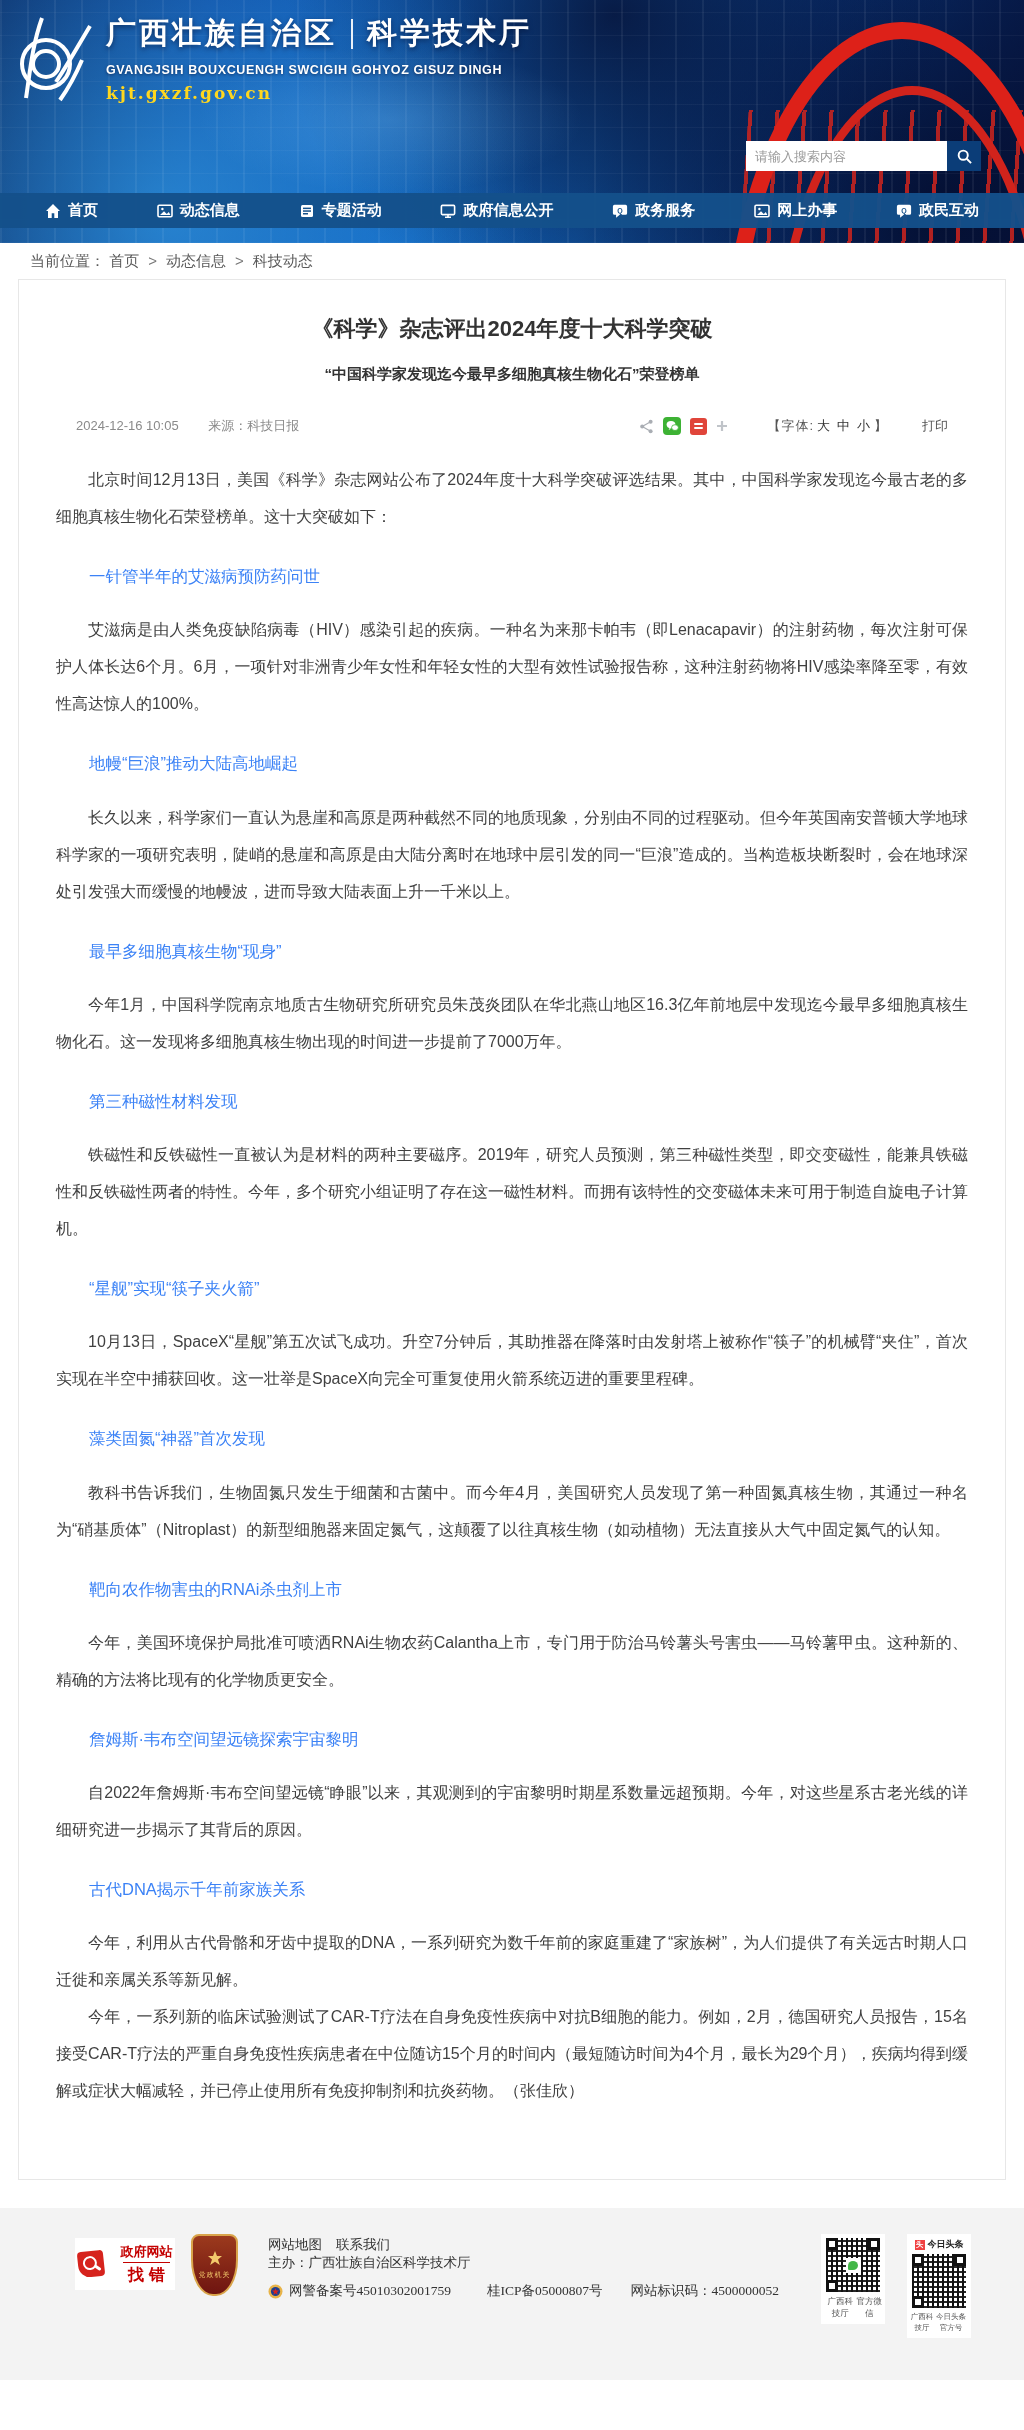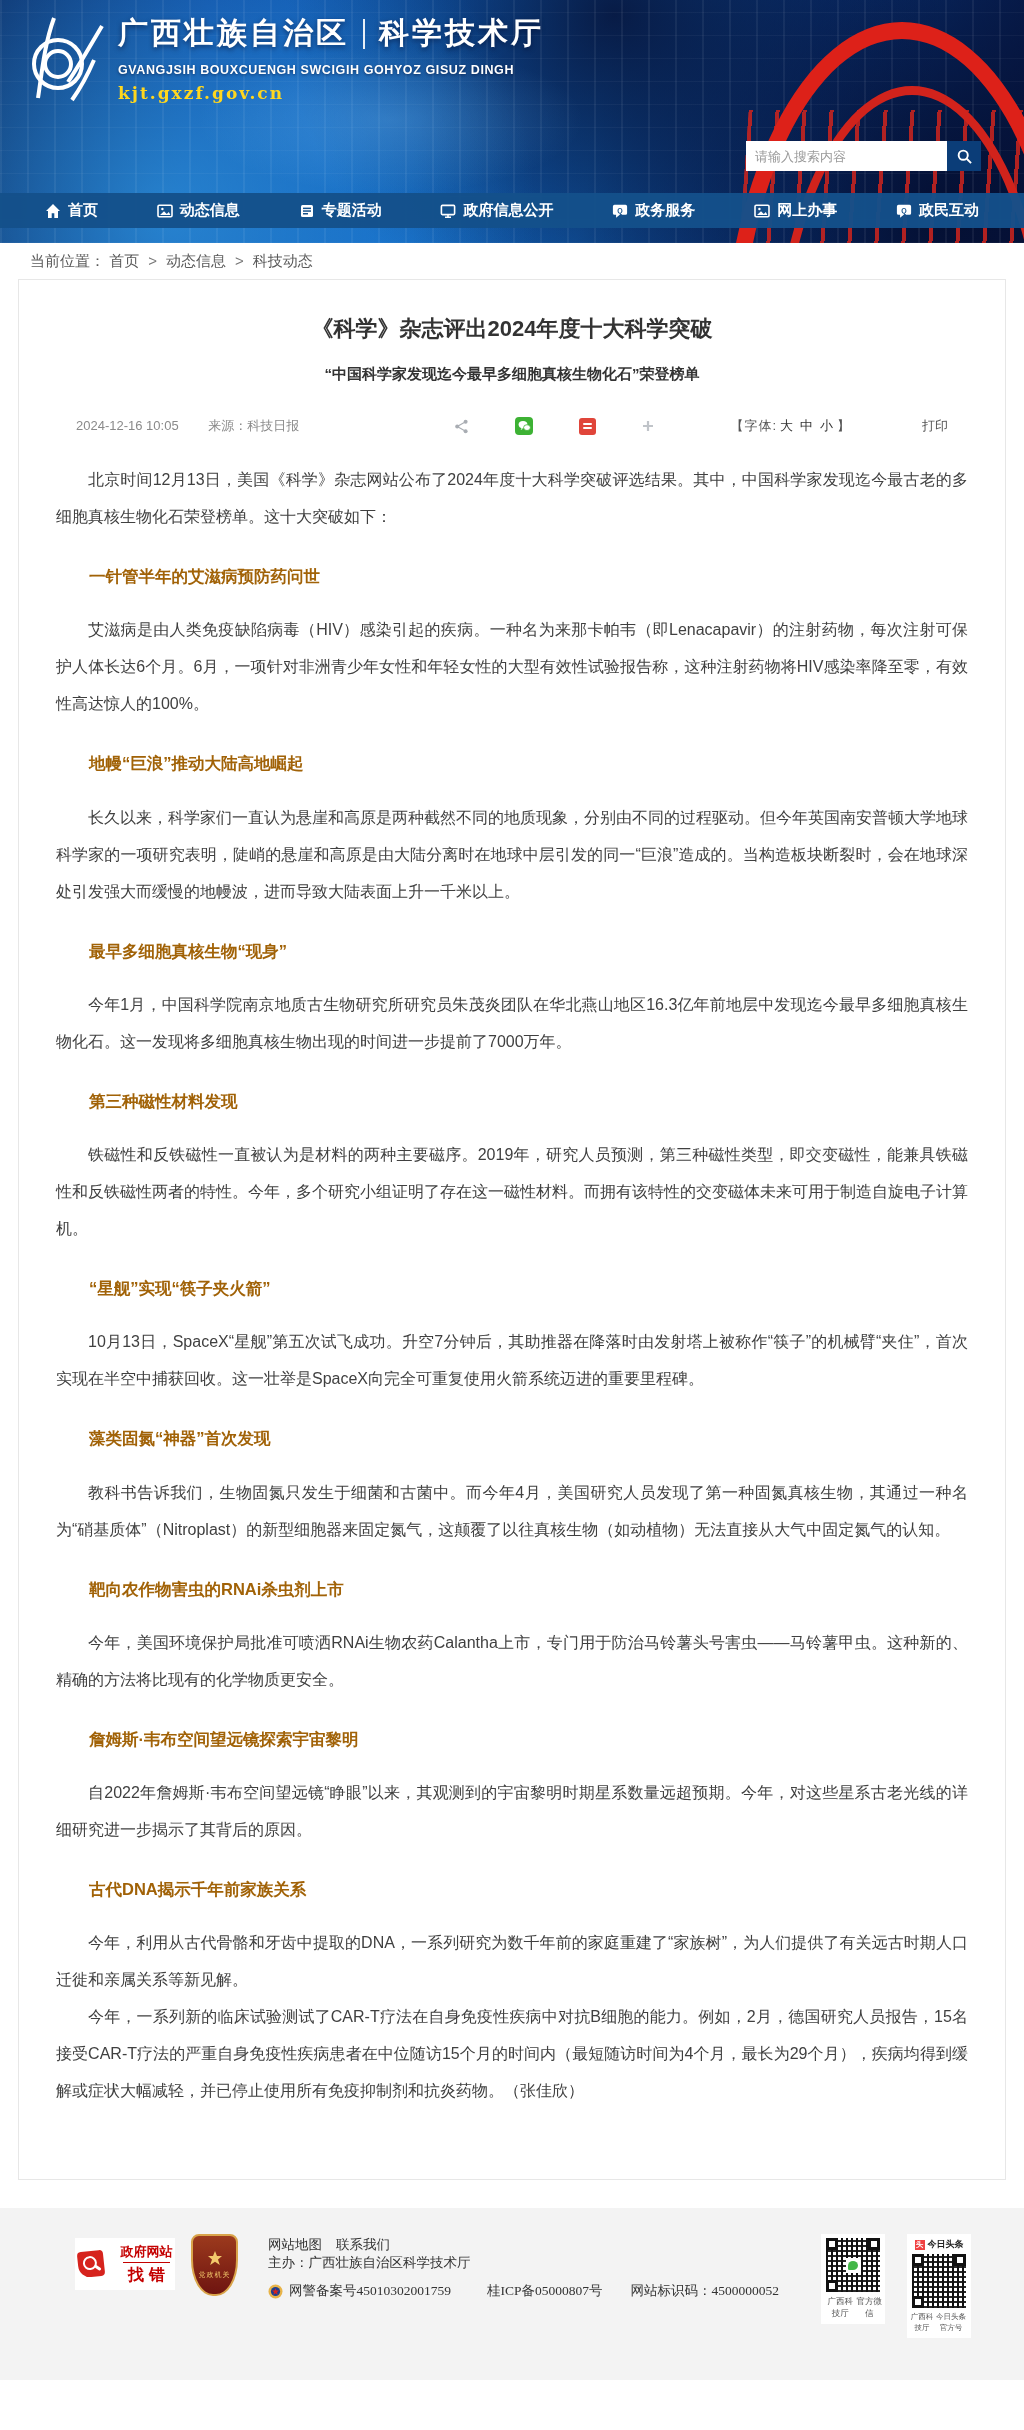--- a/index.html
+++ b/index.html
@@ -39,21 +39,21 @@
   .bridge .arc2{
     position:absolute; left:78px; top:86px; width:280px; height:620px;
     border:9px solid #d1231c; border-radius:50%;
   }
   .bridge .hangers{
     position:absolute; right:-20px; top:110px; width:300px; height:133px; opacity:.85;
     background:repeating-linear-gradient(90deg,#cf241d 0 4px, transparent 4px 27px);
     transform:skewX(-4deg);
   }
 
-  .brand{ position:absolute; left:24px; top:12px; display:flex; align-items:center; gap:12px; }
+  .brand{ position:absolute; left:12px; top:12px; display:flex; align-items:center; gap:12px; }
   .logo svg{ display:block; }
   .brand-cn{
     display:flex; align-items:center; gap:14px;
     font-size:30px; font-weight:bold; color:#fff; letter-spacing:3px;
     text-shadow:0 2px 5px rgba(0,10,40,.55);
   }
   .brand-divider{ width:2px; height:30px; background:rgba(255,255,255,.9); display:inline-block; }
   .brand-zh{ margin-top:9px; font-size:12.5px; font-weight:bold; color:#fff; letter-spacing:.6px;
     text-shadow:0 1px 3px rgba(0,10,40,.55);}
   .brand-url{ margin-top:6px; font-size:17px; font-weight:bold; color:#ffd71e; letter-spacing:2px;
@@ -88,32 +88,32 @@
   .sep{ margin:0 9px; color:#777; }
   span.crumb:last-of-type .sep{ display:none; }
 
   
   .article-box{ margin:0 18px 28px; border:1px solid #e7e7e7; background:#fff; padding:34px 37px 70px; }
   .title{ margin:0; text-align:center; font-size:22px; font-weight:bold; color:#333; }
   .subtitle{ margin:21px 0 0; text-align:center; font-size:15px; font-weight:bold; color:#333; }
   .meta{ margin-top:33px; display:flex; justify-content:space-between; align-items:center;
          font-size:13px; color:#8a8a8a; padding:0 20px 0 20px; }
   .meta-left .m-date{ margin-right:26px; }
-  .meta-right{ display:flex; align-items:center;gap:37px; }
+  .meta-right{ display:flex; align-items:center; }
   .share-ic{ display:inline-flex; margin-right:9px; cursor:pointer; }
   .share-ic svg{ display:block; }
   .wx-box{ width:18px; height:18px; background:#3db234; border-radius:4px; display:inline-flex; align-items:center; justify-content:center; }
   .wb-box{ width:17px; height:17px; background:#e0453a; border-radius:3px; display:inline-flex; align-items:center; justify-content:center; }
   .font-ctl{ margin-left:30px; color:#555; letter-spacing:1px; white-space:nowrap; }
   .fsz{ color:#333; cursor:pointer; margin:0 3px; }
   .print{ margin-left:34px; color:#555; cursor:pointer; }
 
   .content{ margin-top:26px; font-size:16px; color:#404040; }
   .para{ margin:0; text-indent:2em; line-height:37px; text-align:justify; }
-  .sec-h{ margin:30px 0 24px; text-indent:2em; font-size:16.5px; font-weight:bold; color:#a16207; line-height:1.35; }
+  .sec-h{ margin:30px 0 24px; text-indent:2em; font-size:16.5px; font-weight:normal; color:#3b82f6; line-height:1.35; }
   .intro{ margin-bottom:0; }
 
   
   .footer{
     background:#f3f3f3; padding:26px 30px 42px 75px;
     display:flex; align-items:flex-start; min-height:148px;
   }
   .badge-find{
     width:100px; height:52px; background:#fff; margin-top:4px;
     display:flex; align-items:center; justify-content:center; gap:17px; cursor:pointer;

